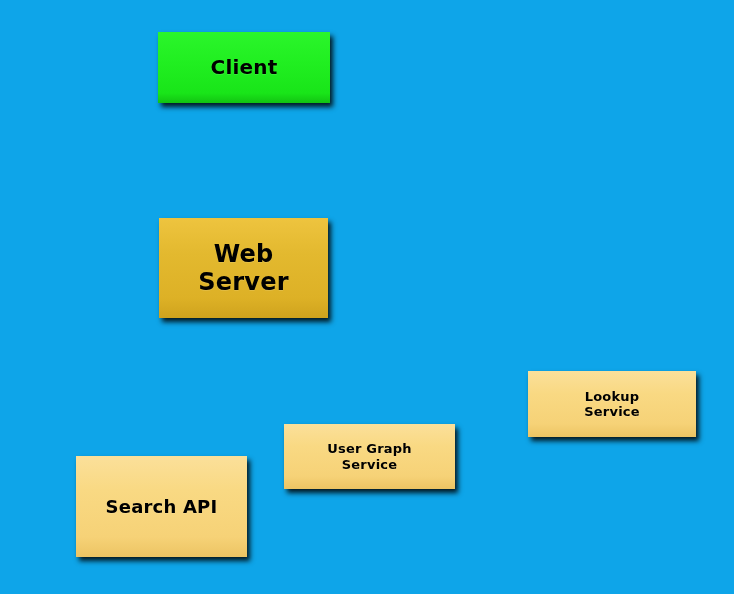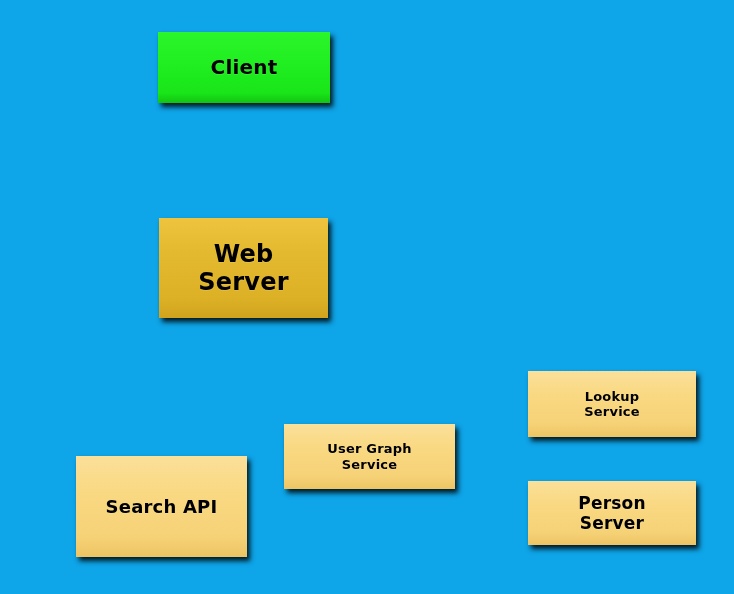--- a/index.html
+++ b/index.html
@@ -127,18 +127,14 @@
   <div class="node node-gold node-usergraph">
     <span class="label">User Graph
 Service</span>
   </div>
 
   <div class="node node-gold node-lookup">
     <span class="label">Lookup
 Service</span>
   </div>
 
-  <div class="node node-gold node-person">
-    <span class="label">Person
-Server</span>
-  </div>
 
 </div>
 
 </body></html>

